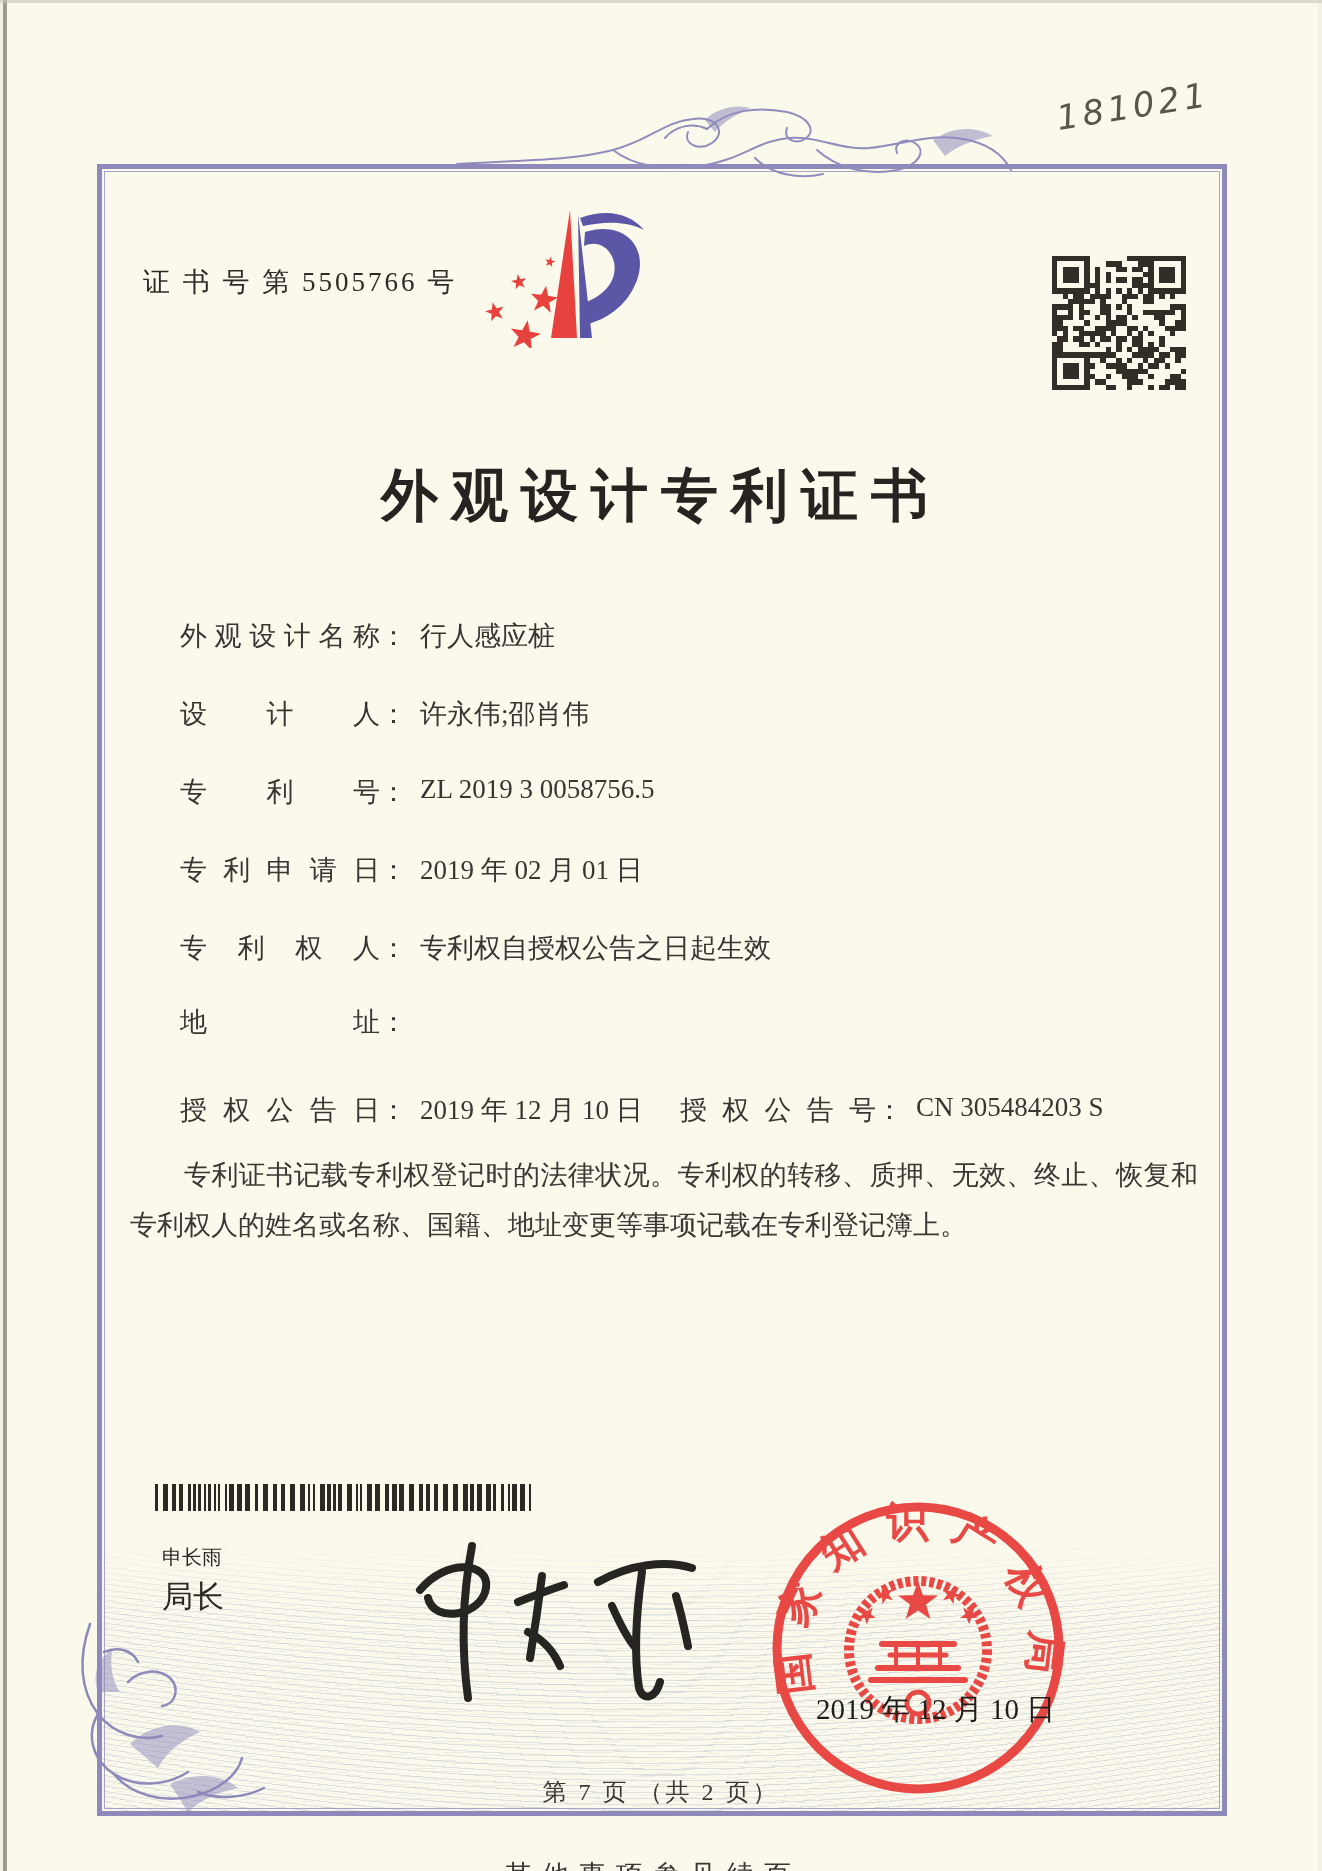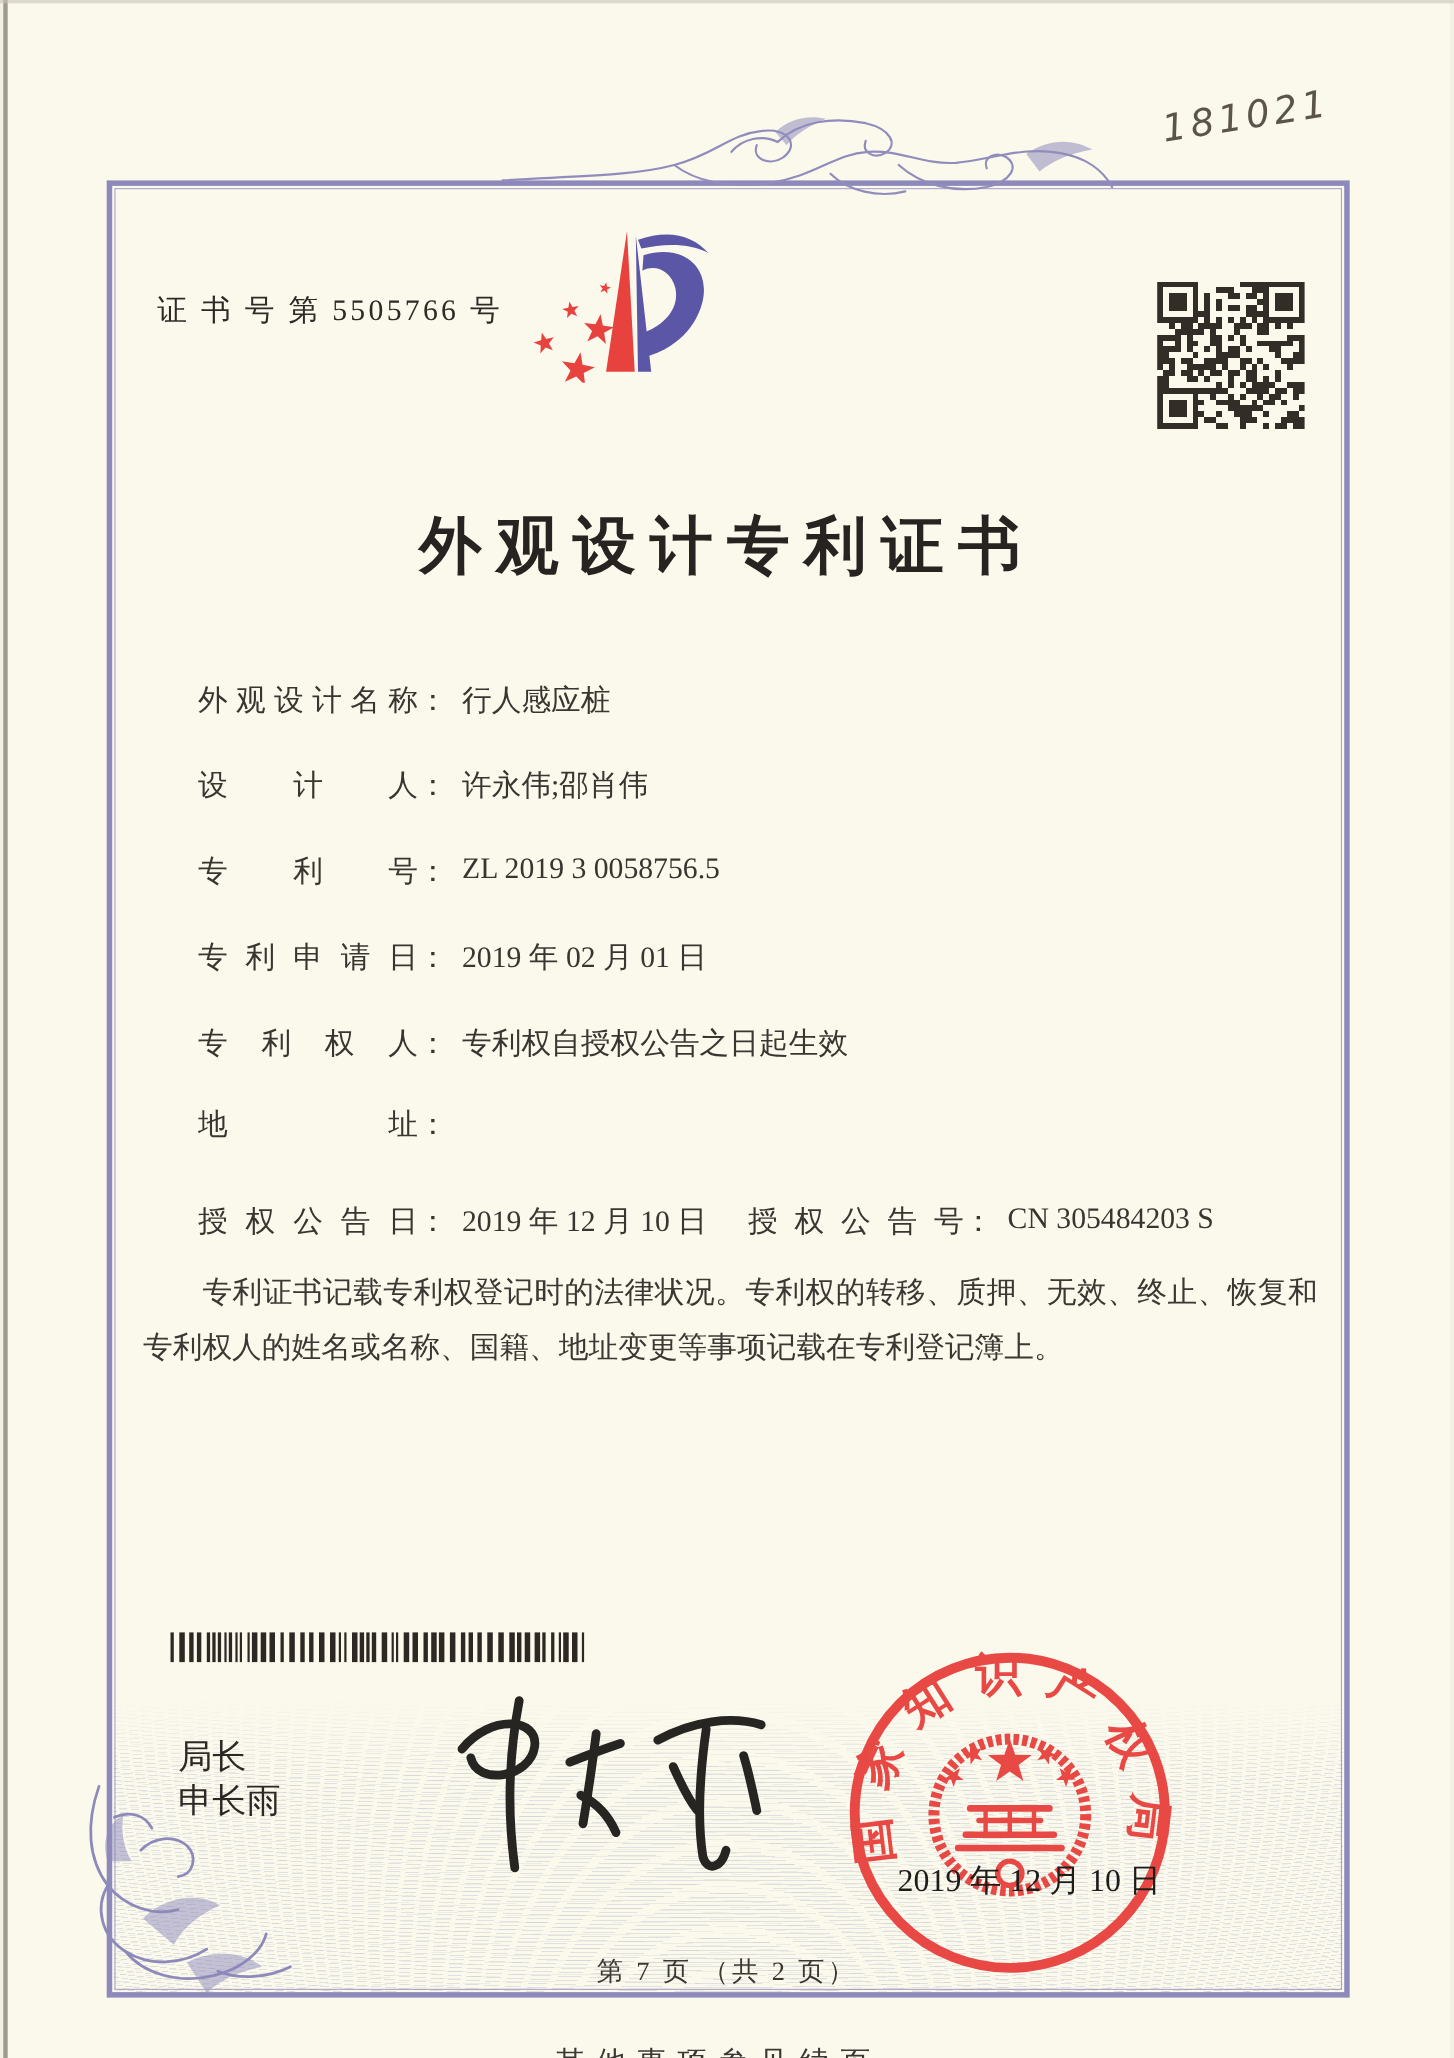--- a/index.html
+++ b/index.html
@@ -40,21 +40,21 @@
   .pair2 .lab{width:196px;}
 
   .body-text{position:absolute;left:130px;top:1150px;width:1068px;z-index:3;
              font-size:27px;line-height:50px;color:#3b3733;text-align:justify;}
   .body-text p{margin:0;text-indent:2em;}
 
   .barcode{position:absolute;left:155px;top:1484px;width:392px;height:27px;display:flex;z-index:3;}
   .barcode .bar{height:100%;background:#2d2823;flex:none;}
 
   .sig-title{position:absolute;left:162px;top:1576px;font-size:31px;color:#2c2925;z-index:3;}
-  .sig-name{position:absolute;left:162px;top:1616px;font-size:31px;color:#2c2925;z-index:3;}
+  .sig-name{position:absolute;left:162px;top:1544px;font-size:20px;color:#2c2925;z-index:3;}
   .signature{position:absolute;left:392px;top:1536px;z-index:4;}
 
   .seal{position:absolute;left:768px;top:1498px;z-index:5;opacity:.95;}
   .seal-date{position:absolute;left:816px;top:1690px;width:260px;font-size:29px;color:#1f1d1a;
              z-index:6;white-space:nowrap;}
 
   .footer{position:absolute;left:0;top:1776px;width:1322px;text-align:center;z-index:3;
           font-size:24px;letter-spacing:3px;color:#3b3733;}
   .clipped-note{position:absolute;left:505px;top:1857px;font-size:27px;letter-spacing:10px;
                 color:#3b3733;z-index:3;}

